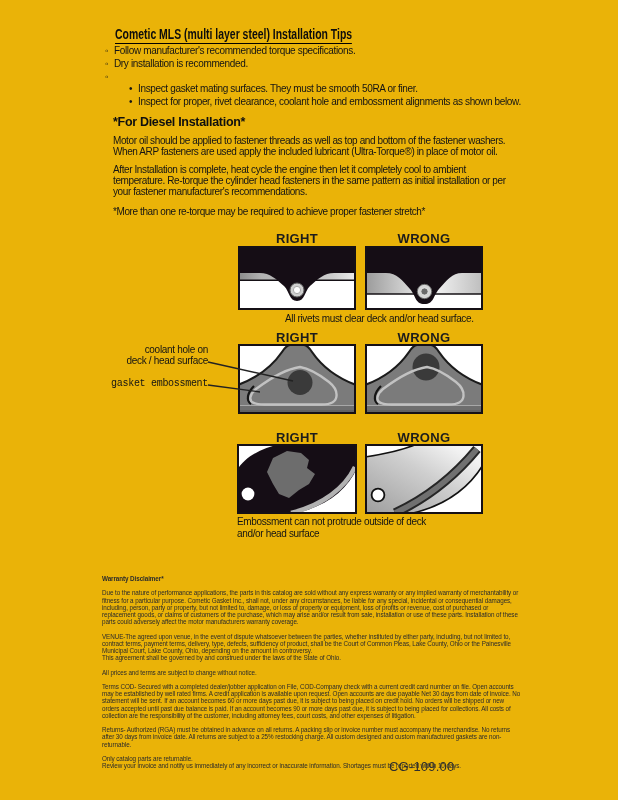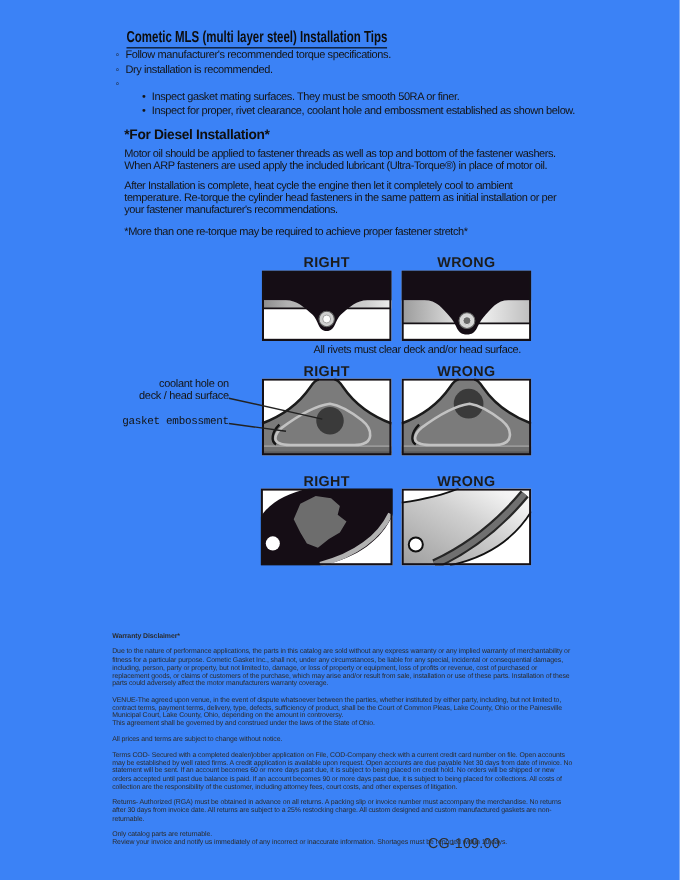--- a/index.html
+++ b/index.html
@@ -1,17 +1,17 @@
 <!DOCTYPE html>
 <html><head>
 <meta charset="utf-8">
 <style>
   html,body{margin:0;padding:0;background:#fff;}
   .page{
-    position:relative;width:618px;height:800px;background:#3b82f6;
+    position:relative;width:618px;height:800px;background:#eab308;
     font-family:"Liberation Sans",sans-serif;color:#161616;overflow:hidden;
   }
   .page-title{
     position:absolute;left:115px;top:26px;
     font-size:14.5px;font-weight:bold;color:#0d0d0d;white-space:nowrap;
     transform:scaleX(0.72);transform-origin:left top;
     border-bottom:1.6px solid #000;padding-bottom:1px;
   }
   .tips{position:absolute;left:105px;top:45px;font-size:10px;letter-spacing:-0.35px;line-height:12.8px;color:#141414;width:470px;}
   .tip{display:flex;white-space:nowrap;}
@@ -56,21 +56,21 @@
     </div>
     <div class="tip">
       <span class="m">◦</span>
     </div>
     <div class="tip sub">
       <span class="m">•</span>
       <span>Inspect gasket mating surfaces. They must be smooth 50RA or finer.</span>
     </div>
     <div class="tip sub">
       <span class="m">•</span>
-      <span>Inspect for proper, rivet clearance, coolant hole and embossment established as shown below.</span>
+      <span>Inspect for proper, rivet clearance, coolant hole and embossment alignments as shown below.</span>
     </div>
   </div>
 
   <div class="diesel-head">*For Diesel Installation*</div>
   <div class="body-text p1">Motor oil should be applied to fastener threads as well as top and bottom of the fastener washers. When ARP fasteners are used apply the included lubricant (Ultra-Torque®) in place of motor oil.</div>
   <div class="body-text p2">After Installation is complete, heat cycle the engine then let it completely cool to ambient temperature. Re-torque the cylinder head fasteners in the same pattern as initial installation or per your fastener manufacturer's recommendations.</div>
   <div class="body-text note">*More than one re-torque may be required to achieve proper fastener stretch*</div>
 
   <div class="fig-label" style="left:238px;top:231px;">RIGHT</div>
   <div class="fig-label" style="left:365px;top:231px;">WRONG</div>
@@ -187,20 +187,21 @@
       </defs>
       <path d="M0,13 C20,10 38,6 52,0 H118 V21 C100,50 72,64 44,70 H0 Z" fill="url(#gb3)"></path>
       <path d="M0,13 C20,10 38,6 52,0" fill="none" stroke="#111111" stroke-width="1.6"></path>
       <path d="M118,21 C100,50 72,64 44,70" fill="none" stroke="#111111" stroke-width="1.6"></path>
       <path d="M30,69 C58,56 88,34 112,5" fill="none" stroke="#262626" stroke-width="9.5"></path>
       <path d="M30,69 C58,56 88,34 112,5" fill="none" stroke="#707070" stroke-width="5.5"></path>
       <circle cx="13" cy="51" r="6.4" fill="#ffffff" stroke="#111111" stroke-width="1.8"></circle>
       <rect x="1" y="1" width="116" height="68" fill="none" stroke="#151015" stroke-width="2"></rect>
     </svg>
   </div>
+  <div class="fig-caption" style="left:237px;top:516px;width:192px;">Embossment can not protrude outside of deck and/or head surface</div>
 
   <div class="legal">
     <div class="head">Warranty Disclaimer*</div>
     <p>Due to the nature of performance applications, the parts in this catalog are sold without any express warranty or any implied warranty of merchantability or fitness for a particular purpose. Cometic Gasket Inc., shall not, under any circumstances, be liable for any special, incidental or consequential damages, including, person, party or property, but not limited to, damage, or loss of property or equipment, loss of profits or revenue, cost of purchased or replacement goods, or claims of customers of the purchase, which may arise and/or result from sale, installation or use of these parts. Installation of these parts could adversely affect the motor manufacturers warranty coverage.</p>
     <p class="tight">VENUE-The agreed upon venue, in the event of dispute whatsoever between the parties, whether instituted by either party, including, but not limited to, contract terms, payment terms, delivery, type, defects, sufficiency of product, shall be the Court of Common Pleas, Lake County, Ohio or the Painesville Municipal Court, Lake County, Ohio, depending on the amount in controversy.</p>
     <p>This agreement shall be governed by and construed under the laws of the State of Ohio.</p>
     <p>All prices and terms are subject to change without notice.</p>
     <p>Terms COD- Secured with a completed dealer/jobber application on File, COD-Company check with a current credit card number on file. Open accounts may be established by well rated firms. A credit application is available upon request. Open accounts are due payable Net 30 days from date of invoice. No statement will be sent. If an account becomes 60 or more days past due, it is subject to being placed on credit hold. No orders will be shipped or new orders accepted until past due balance is paid. If an account becomes 90 or more days past due, it is subject to being placed for collections. All costs of collection are the responsibility of the customer, including attorney fees, court costs, and other expenses of litigation.</p>
     <p>Returns- Authorized (RGA) must be obtained in advance on all returns. A packing slip or invoice number must accompany the merchandise. No returns after 30 days from invoice date. All returns are subject to a 25% restocking charge. All custom designed and custom manufactured gaskets are non-returnable.</p>
     <p class="tight">Only catalog parts are returnable.</p>

